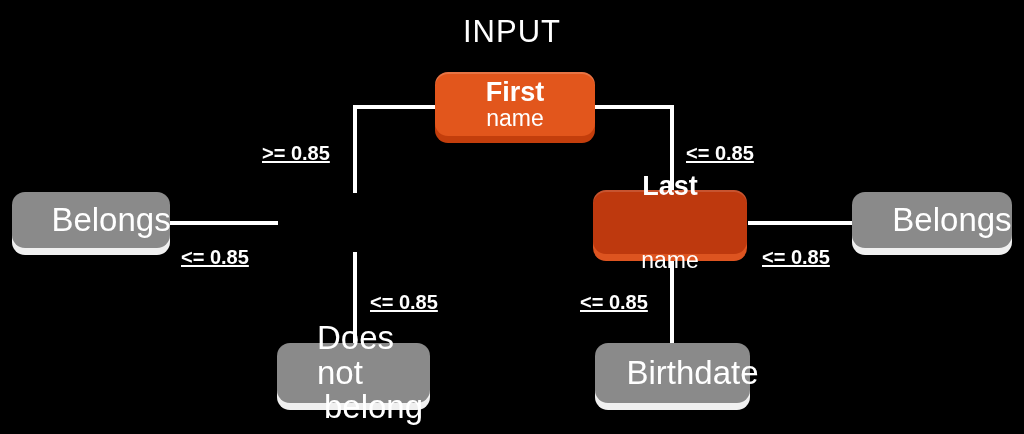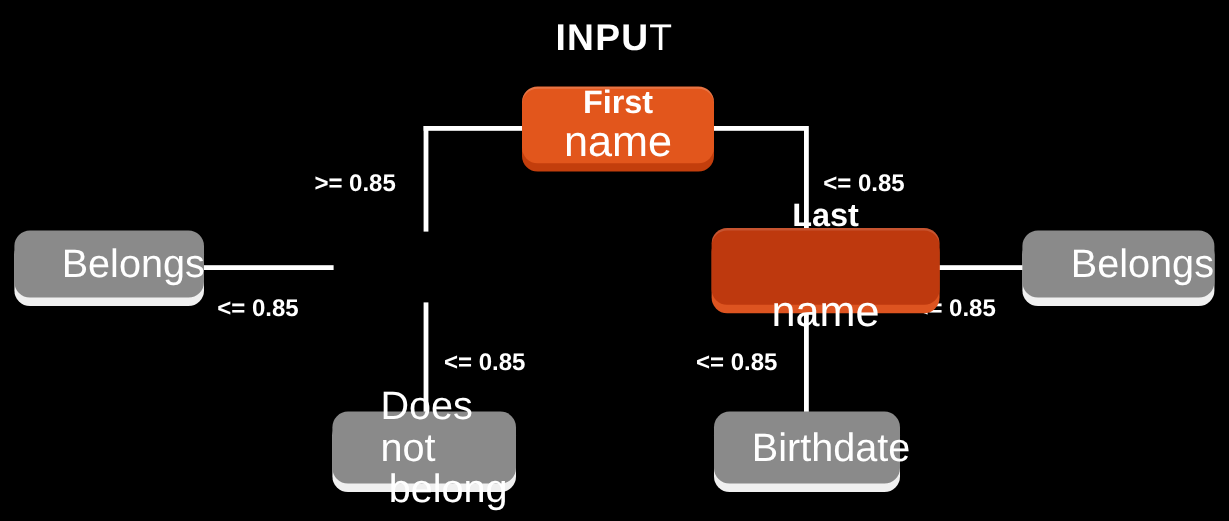--- a/index.html
+++ b/index.html
@@ -23,21 +23,21 @@
     position: absolute;
     left: 0;
     right: 0;
     top: 16px;
     text-align: center;
     color: var(--text, #fff);
     font-size: 31px;
     letter-spacing: 1px;
     line-height: 1;
   }
-  .title .t-bold  { font-weight: 700; }
+  .title .t-bold  { font-weight: 400; }
   .title .t-light { font-weight: 400; }
 
   
   .edge {
     position: absolute;
     background: var(--line, #fff);
     z-index: 1;
   }
   .e-first-id-h   { left: 353px; top: 105px; width: 84px;  height: 4px; }
   .e-first-id-v   { left: 353px; top: 105px; width: 4px;   height: 88px; }
@@ -50,20 +50,21 @@
 
   
   .lbl {
     position: absolute;
     color: var(--text, #fff);
     font-weight: 700;
     font-size: 20px;
     line-height: 1;
     white-space: nowrap;
     z-index: 2;
+    text-decoration: underline;
   }
   .lbl-first-id     { left: 262px; top: 143px; }
   .lbl-first-last   { left: 686px; top: 143px; }
   .lbl-belongs-id   { left: 181px; top: 247px; }
   .lbl-id-dnb       { left: 370px; top: 292px; }
   .lbl-last-belongs { left: 762px; top: 247px; }
   .lbl-last-birth   { left: 580px; top: 292px; }
 
   
   .node {
@@ -72,40 +73,40 @@
     display: flex;
     flex-direction: column;
     align-items: center;
     justify-content: center;
     text-align: left;
     color: var(--text, #fff);
     line-height: 1.06;
     z-index: 3;
   }
   .node .l1 { font-weight: 700; font-size: 27px; }
-  .node .l2 { font-weight: 400; font-size: 36px; }
+  .node .l2 { font-weight: 400; font-size: 23px; }
 
   .node.orange {
     background: var(--orange, #e2561c);
     box-shadow: 0 7px 0 var(--orange-lip, #c33e0c), inset 0 2px 0 rgba(255,255,255,.18);
   }
   .node.red {
     background: var(--red, #be390e);
     box-shadow: 0 7px 0 var(--red-lip, #dd5420), inset 0 2px 0 rgba(255,255,255,.14);
   }
   .node.gray {
     background: var(--gray, #8a8a8a);
     box-shadow: 0 7px 0 var(--gray-lip, #f0f0f0);
   }
   .node.gray .l1, .node.gray .l2 { font-weight: 400; font-size: 33px; margin-left: 40px; }
 
   .n-first     { left: 435px; top: 72px;  width: 160px; height: 64px; }
   .n-id        { left: 275px; top: 190px; width: 157px; height: 64px; }
   .n-id .l1    { font-size: 30px; }
-  .n-last      { left: 593px; top: 190px; width: 190px; height: 64px; gap: 48px; }
+  .n-last      { left: 593px; top: 190px; width: 154px; height: 64px; gap: 48px; }
   .n-belongs-l { left: 12px;  top: 192px; width: 158px; height: 56px; }
   .n-belongs-r { left: 852px; top: 192px; width: 160px; height: 56px; }
   .n-dnb       { left: 277px; top: 343px; width: 153px; height: 60px; }
   .n-birth     { left: 595px; top: 343px; width: 155px; height: 60px; }
 </style>
 </head>
 <body>
 
 <div class="stage">
 

